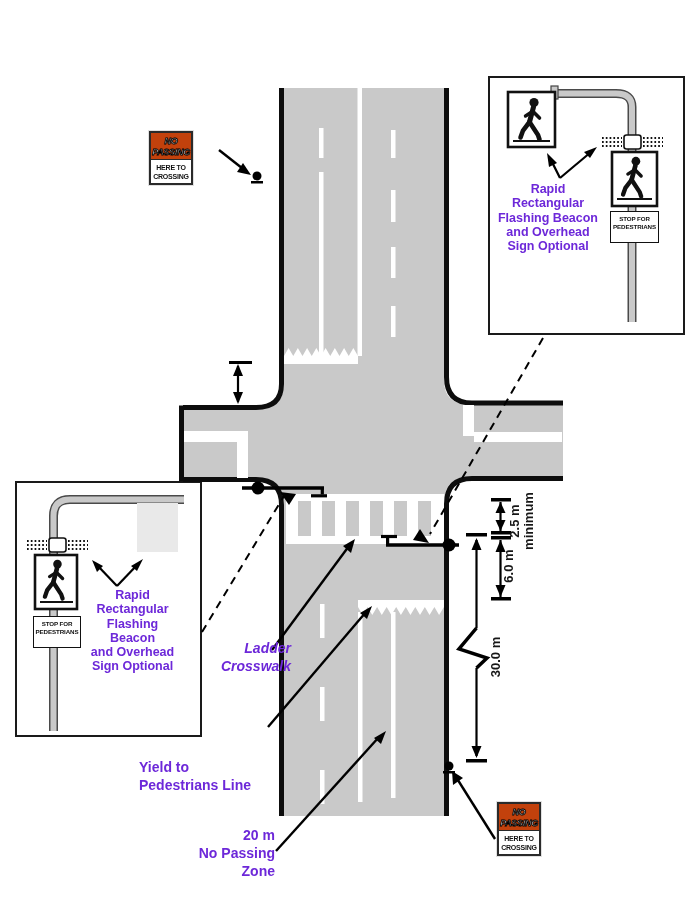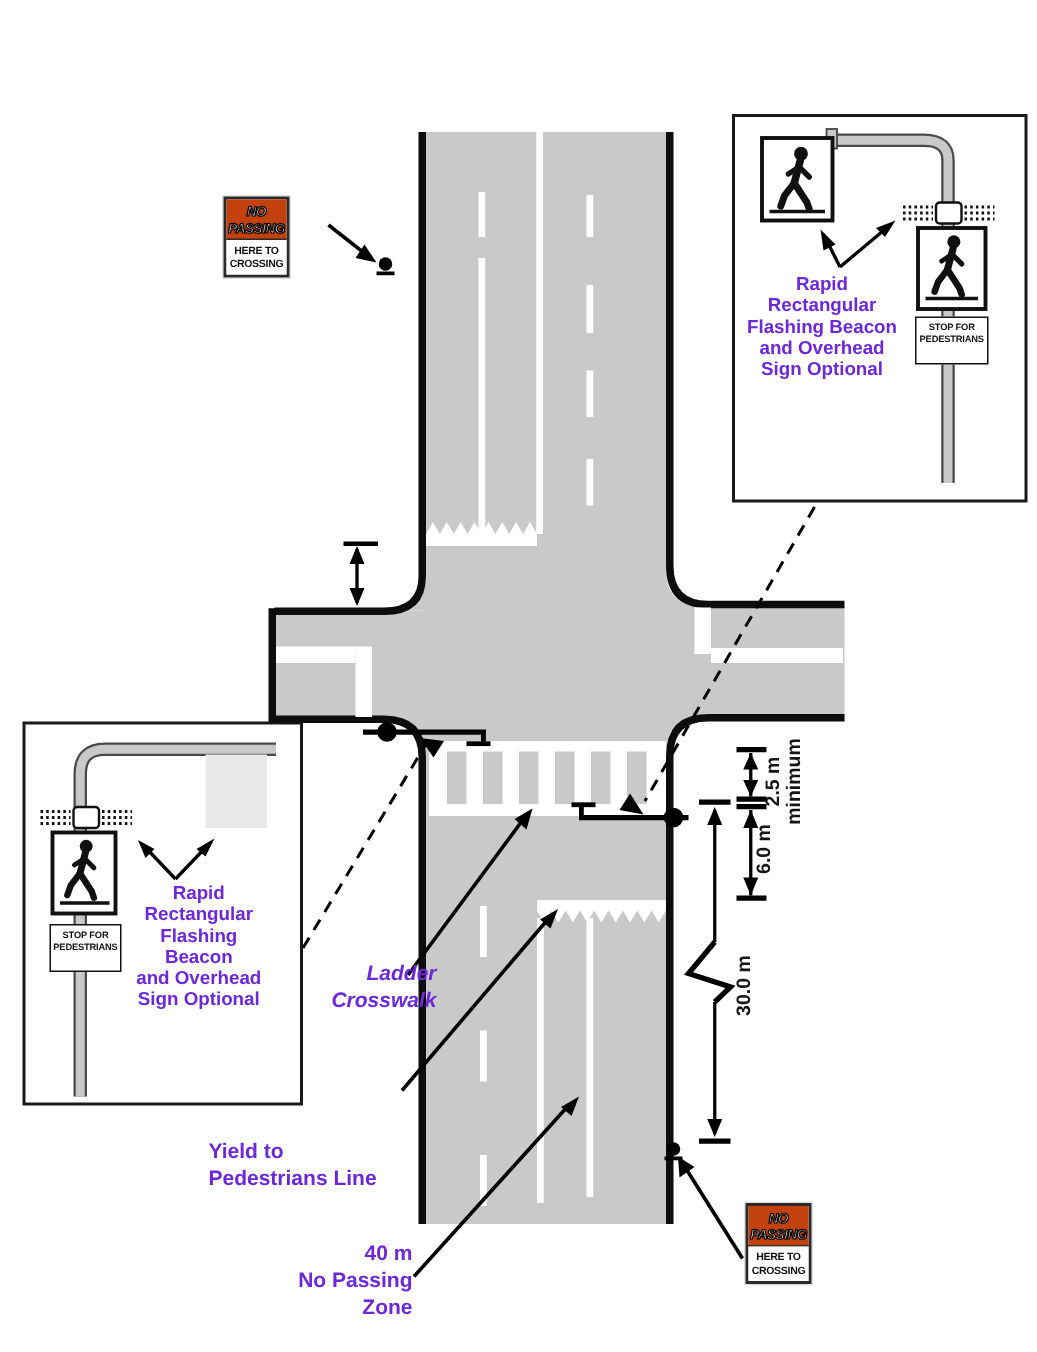--- a/index.html
+++ b/index.html
@@ -235,21 +235,21 @@
     </defs>
   </svg>
 
 
   <div class="txt lbl" style="left:190px;top:639px;width:101px;text-align:right;font-style:italic;">Ladder
 Crosswalk</div>
 
   <div class="txt lbl" style="left:139px;top:727px;width:141px;text-align:left;margin-top:31px;">Yield to
 Pedestrians Line</div>
 
-  <div class="txt lbl" style="left:135px;top:826px;width:140px;text-align:right;">40 m
+  <div class="txt lbl" style="left:135px;top:826px;width:140px;text-align:right;">20 m
 No Passing
 Zone</div>
 
   <div class="vlabel" style="left:508px;top:553px;width:64px;">2.5 m
 minimum</div>
 
   <div class="vlabel" style="left:502px;top:596px;width:60px;">6.0 m</div>
 
   <div class="vlabel" style="left:489px;top:687px;width:60px;">30.0 m</div>
 

